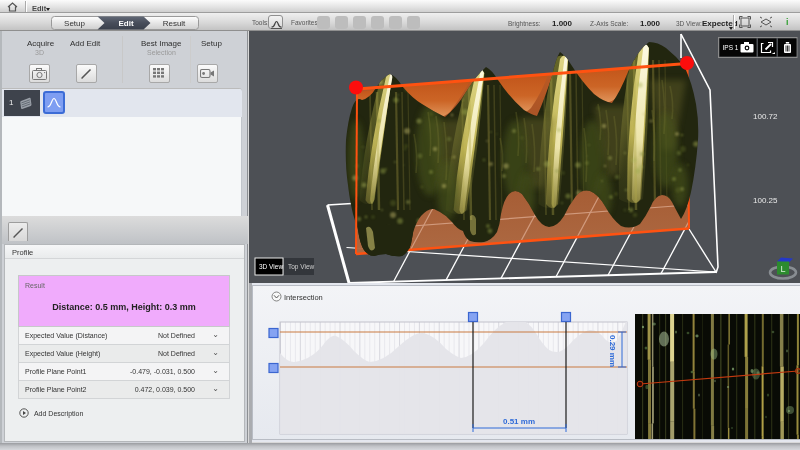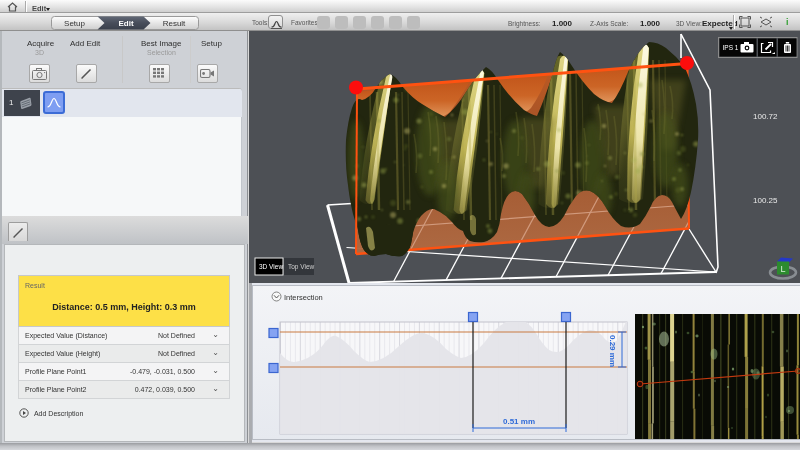--- a/index.html
+++ b/index.html
@@ -26,21 +26,21 @@
 .icobtn { position:absolute; top:33px; width:21px; height:19px; border:1px solid #a8a8a8; border-radius:2px;
   background:linear-gradient(#fbfbfb,#dcdcdc); }
 #listarea { left:0; top:57px; width:242px; height:128px; background:#f6f8f9; border-top:1px solid #bbb; border-right:1px solid #c2c6cc; border-radius:0 3px 0 0; }
 #thumbrow { left:0; top:0px; width:242px; height:28px; background:#e2e6ee; border-radius:0 3px 0 0; }
 #thumb1 { position:absolute; left:4px; top:1px; width:36px; height:26px; background:#3e434c; color:#eee; }
 #thumb2 { position:absolute; left:43px; top:2px; width:22px; height:23px; background:#7e9ef2; border:2px solid #3c6cd6; border-radius:3px; }
 #tabzone { left:0; top:185px; width:248px; height:28px; background:linear-gradient(#dcdcdc,#bfc2c6); }
 #pentab { position:absolute; left:8px; top:6px; width:20px; height:19px; background:linear-gradient(#ececec,#d8d8d8); border:1px solid #9d9d9d; border-bottom:none; border-radius:2px 2px 0 0; }
 #propanel { left:4px; top:213px; width:241px; height:198px; background:#edeff0; border:1px solid #b4b7ba; }
 #prohdr { position:absolute; left:0; top:0; width:100%; height:14px; background:linear-gradient(#f6f7f8,#e9ebec); border-bottom:1px solid #d4d6d8; font-size:7.5px; color:#333; padding:3px 0 0 7px; }
-#resultbox { position:absolute; left:13px; top:30px; width:212px; height:52px; border:1px solid #c6c8ca; background:#fde047; }
+#resultbox { position:absolute; left:13px; top:30px; width:212px; height:52px; border:1px solid #c6c8ca; background:#f0abfc; }
 #resultbox .rl { position:absolute; left:6px; top:6px; font-size:7px; color:#666; }
 #resultbox .rv { position:absolute; left:0; top:26px; width:100%; text-align:center; font-size:9px; font-weight:bold; color:#222; }
 .prow { position:absolute; left:13px; width:212px; height:18px; border:1px solid #d2d4d6; border-top:none; font-size:7px; color:#333; }
 .prow .k { position:absolute; left:6px; top:5px; }
 .prow .v { position:absolute; right:34px; top:5px; }
 .prow .c { position:absolute; right:10px; top:3px; color:#555; font-size:8px; }
 #adddesc { position:absolute; left:14px; top:163px; font-size:7px; color:#333; }
 
 #view3d { left:249px; top:31px; width:551px; height:252px; background:#4d5055; }
 #ipanel { left:249px; top:283px; width:551px; height:159px; background:#e4e7ee; }
@@ -175,20 +175,21 @@
   </div>
   <div class="abs" id="tabzone">
     <div id="pentab">
       <svg width="13" height="13" style="margin:3px 0 0 3px" viewBox="0 0 13 13">
           <path d="M2 11 L10.5 2.5" stroke="#555" stroke-width="1.5"></path>
           <path d="M1.3 12 L3 11.2 L1.8 10.2 Z" fill="#555"></path>
         </svg>
     </div>
   </div>
   <div class="abs" id="propanel">
+    <div id="prohdr">Profile</div>
     <div id="resultbox">
       <div class="rl">Result</div>
       <div class="rv">Distance: 0.5 mm, Height: 0.3 mm</div>
     </div>
     <div class="prow" style="top:82px;background:#f4f4f5;">
       <span class="k">Expected Value (Distance)</span>
         <span class="v">Not Defined</span>
         <span class="c">⌄</span>
     </div>
     <div class="prow" style="top:100px;background:#eaebeb;">

